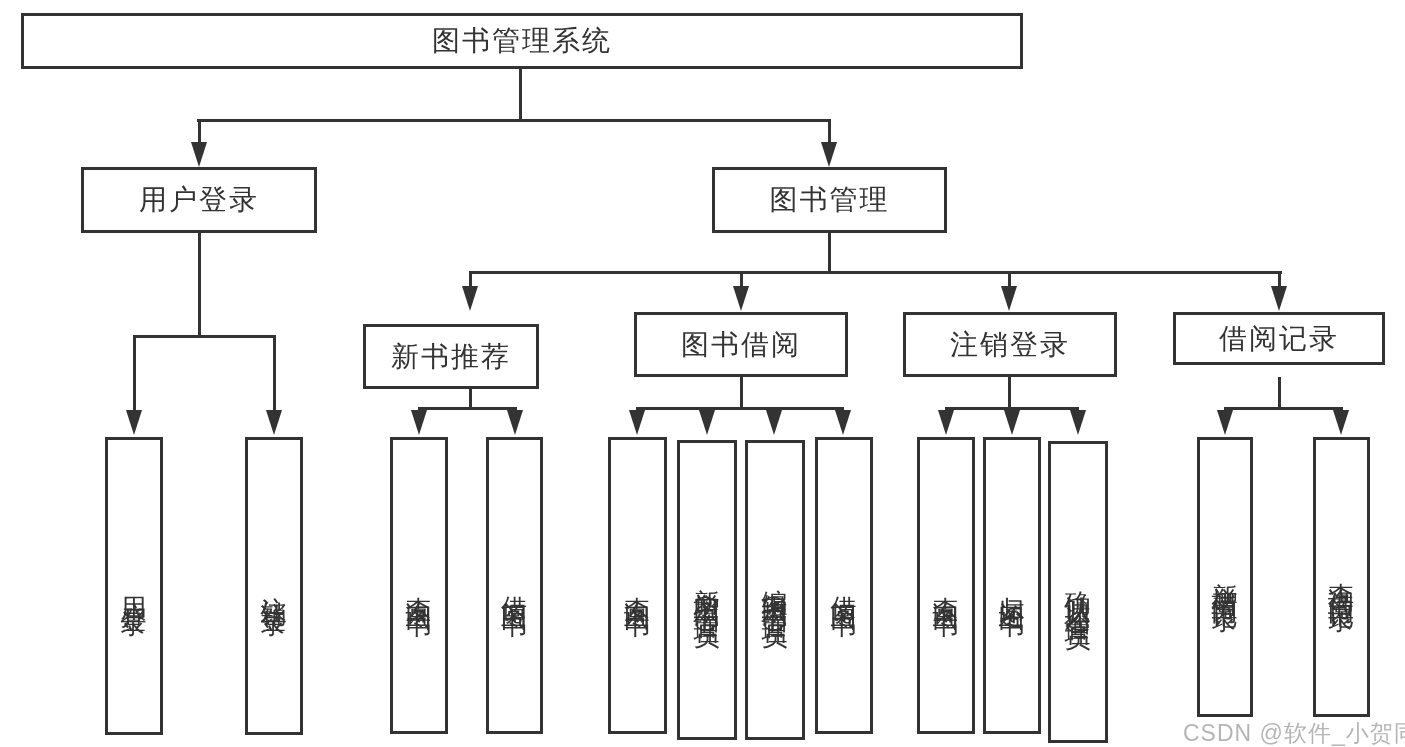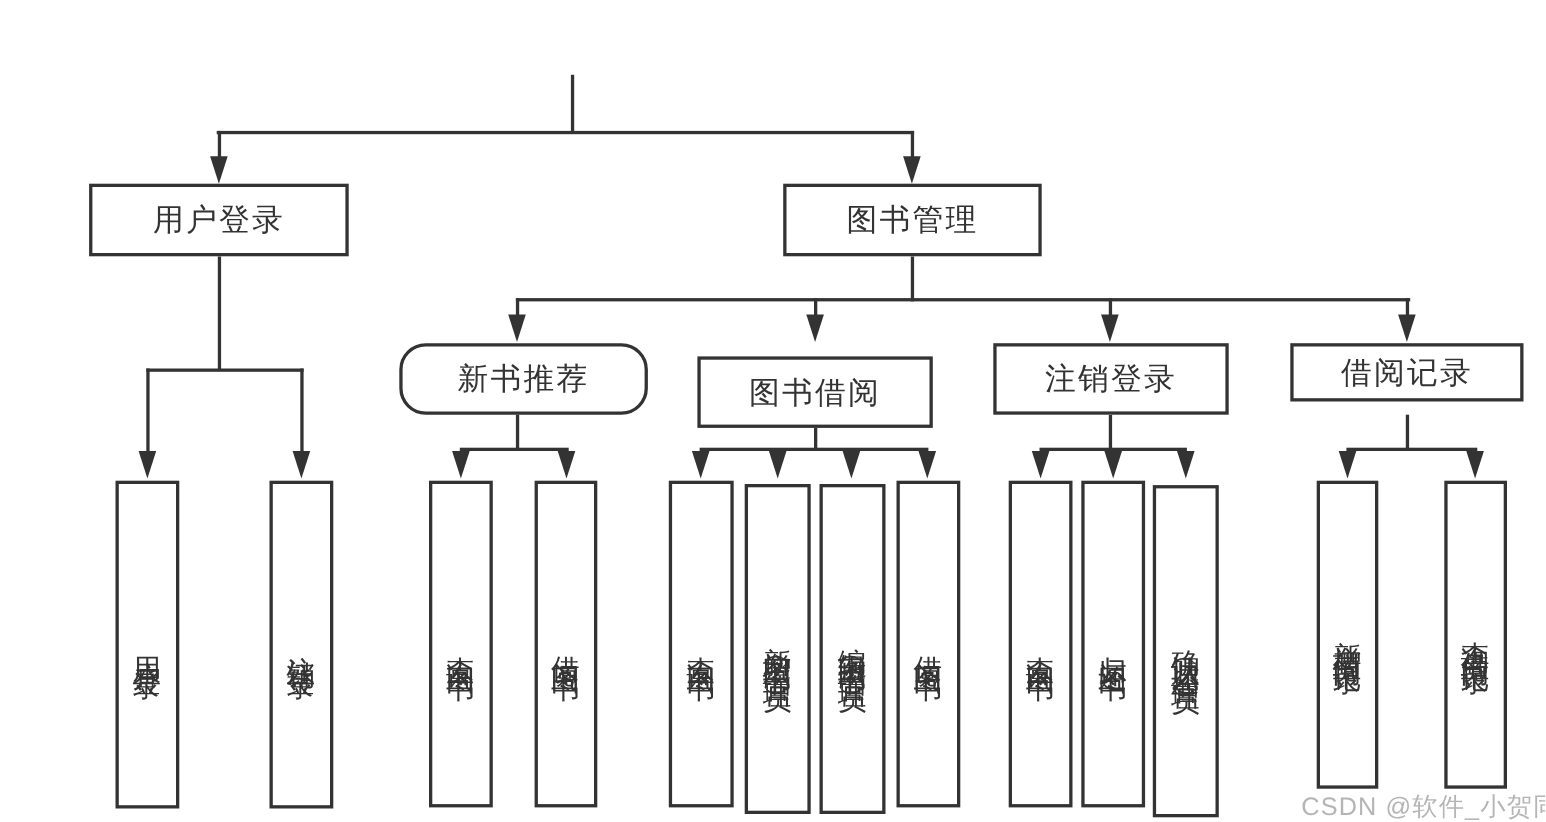--- a/index.html
+++ b/index.html
@@ -83,26 +83,27 @@
   <div class="hline" style="left:945px;top:407px;width:134px;"></div>
   <div class="arrowhead" style="left:938px;top:410px;"></div>
   <div class="arrowhead" style="left:1004px;top:410px;"></div>
   <div class="arrowhead" style="left:1070px;top:410px;"></div>
 
   <div class="vline" style="left:1278px;top:377px;height:32px;"></div>
   <div class="hline" style="left:1224px;top:407px;width:119px;"></div>
   <div class="arrowhead" style="left:1217px;top:410px;"></div>
   <div class="arrowhead" style="left:1333px;top:410px;"></div>
 
+  <div class="box" style="left:21px;top:13px;width:1002px;height:56px;">图书管理系统</div>
 
   <div class="box" style="left:81px;top:167px;width:236px;height:66px;">用户登录</div>
   <div class="box" style="left:712px;top:167px;width:235px;height:66px;">图书管理</div>
 
-  <div class="box" style="left:363px;top:312px;width:226px;height:65px;border-radius:24px;">新书推荐</div>
-  <div class="box" style="left:634px;top:312px;width:214px;height:65px;margin-top:12px;">图书借阅</div>
+  <div class="box" style="left:363px;top:324px;width:176px;height:65px;">新书推荐</div>
+  <div class="box" style="left:634px;top:312px;width:214px;height:65px;">图书借阅</div>
   <div class="box" style="left:903px;top:312px;width:214px;height:65px;">注销登录</div>
   <div class="box" style="left:1173px;top:312px;width:212px;height:53px;">借阅记录</div>
 
   <div class="box vbox" style="left:105px;top:437px;width:58px;height:298px;">用户登录</div>
   <div class="box vbox" style="left:245px;top:437px;width:58px;height:298px;">注销登录</div>
 
   <div class="box vbox" style="left:390px;top:437px;width:58px;height:297px;">查询图书</div>
   <div class="box vbox" style="left:486px;top:437px;width:57px;height:297px;">借阅图书</div>
 
   <div class="box vbox" style="left:608px;top:437px;width:59px;height:297px;">查询图书</div>

